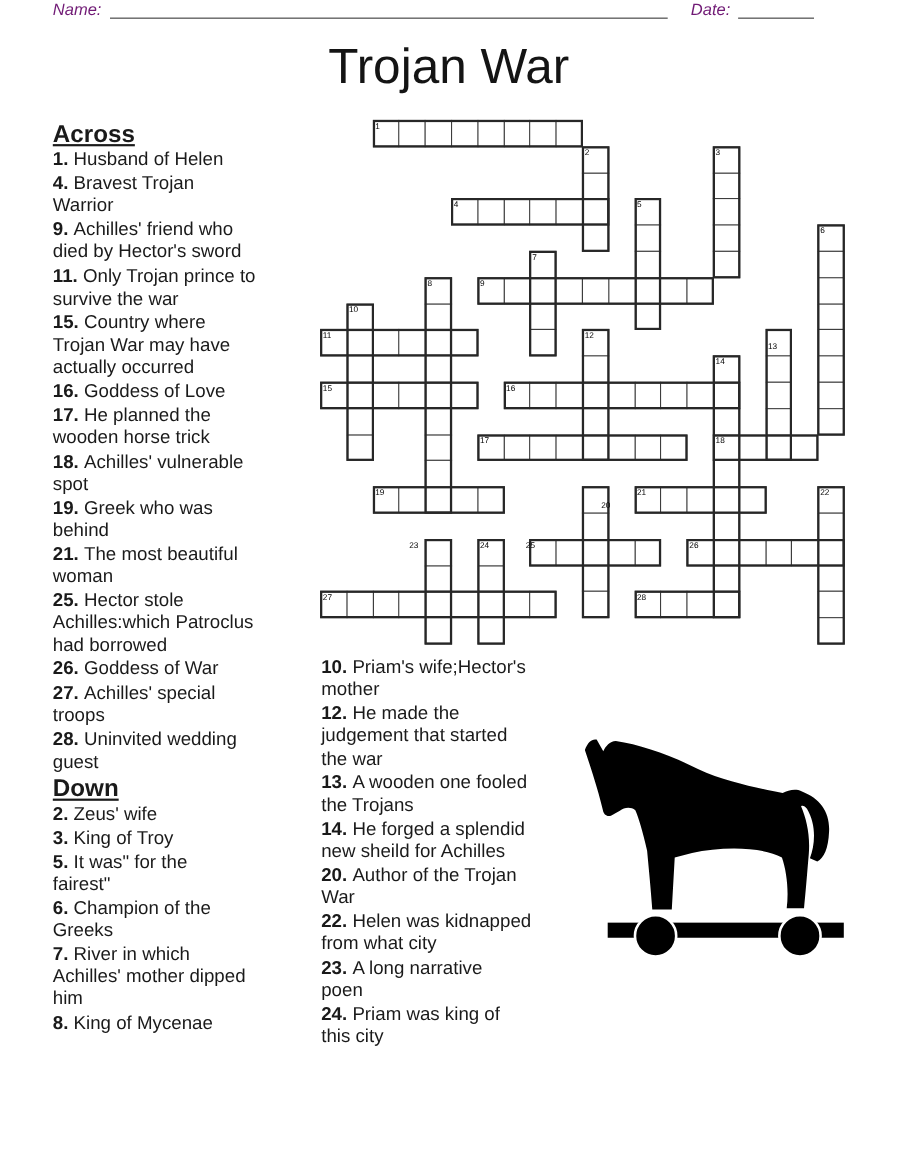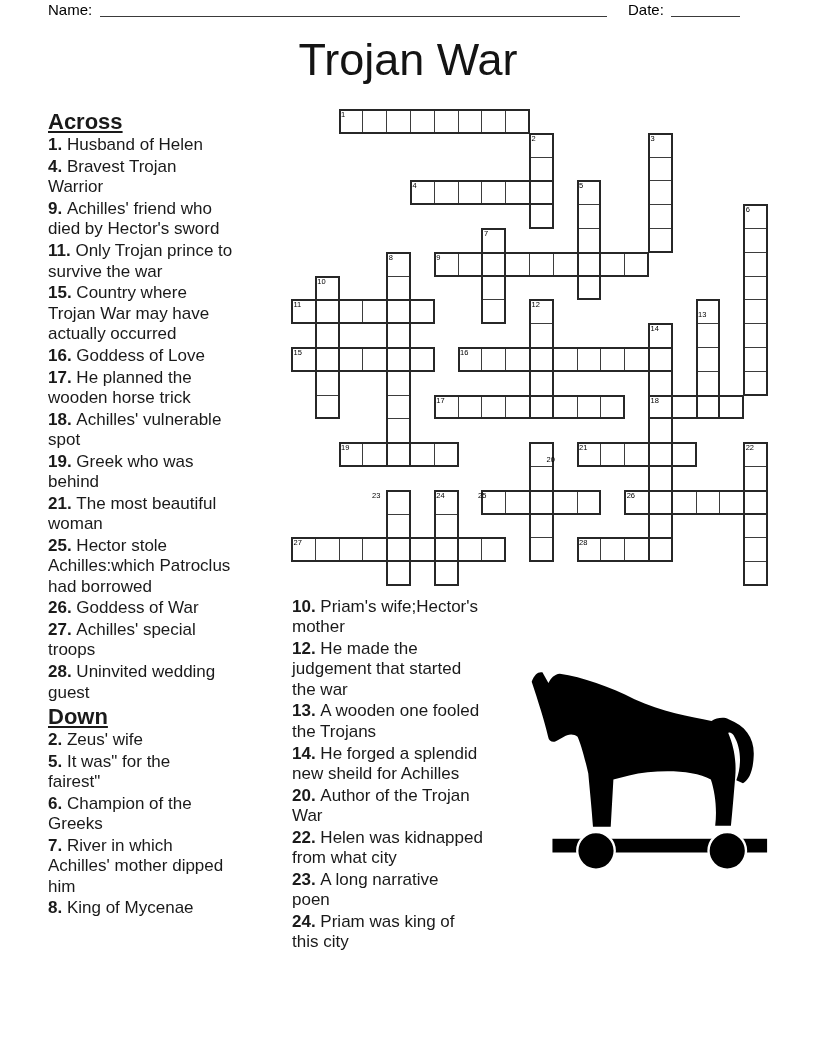--- a/index.html
+++ b/index.html
@@ -1,21 +1,21 @@
 <!DOCTYPE html>
 <html><head>
 <meta charset="utf-8">
 <style>
   html,body{margin:0;padding:0;}
   body{
     width:816px;height:1056px;position:relative;overflow:hidden;
     background:#ffffff;color:#1a1a1a;
     font-family:"Liberation Sans","DejaVu Sans",sans-serif;
   }
-  .hlabel{position:absolute;top:1px;font-size:15px;color:#000000;}
+  .hlabel{position:absolute;top:1px;font-size:15px;color:#701a75;font-style:italic;}
   .hline{position:absolute;top:16px;border-top:1.6px solid #3a3a3a;height:0;}
   #title{
     position:absolute;left:0;top:34px;width:816px;text-align:center;
     font-size:45px;letter-spacing:0px;color:#141414;
   }
   .cluecol{position:absolute;font-size:17px;line-height:20.3px;}
   #col-left{left:48px;top:112px;width:227px;}
   #col-mid{left:292px;top:597px;width:234px;}
   .chead{font-size:22px;font-weight:bold;text-decoration:underline;margin:0 0 3px 0;}
   #down-heading-wrap{margin-top:4px;}
@@ -285,20 +285,21 @@
       <div class="clue"><b>27. </b><span>Achilles' special
 troops</span></div>
       <div class="clue"><b>28. </b><span>Uninvited wedding
 guest</span></div>
     </div>
   <div id="down-heading-wrap">
     <div class="chead">Down</div>
   </div>
   <div>
       <div class="clue"><b>2. </b><span>Zeus' wife</span></div>
+      <div class="clue"><b>3. </b><span>King of Troy</span></div>
       <div class="clue"><b>5. </b><span>It was" for the
 fairest"</span></div>
       <div class="clue"><b>6. </b><span>Champion of the
 Greeks</span></div>
       <div class="clue"><b>7. </b><span>River in which
 Achilles' mother dipped
 him</span></div>
       <div class="clue"><b>8. </b><span>King of Mycenae</span></div>
     </div>
 </div>

